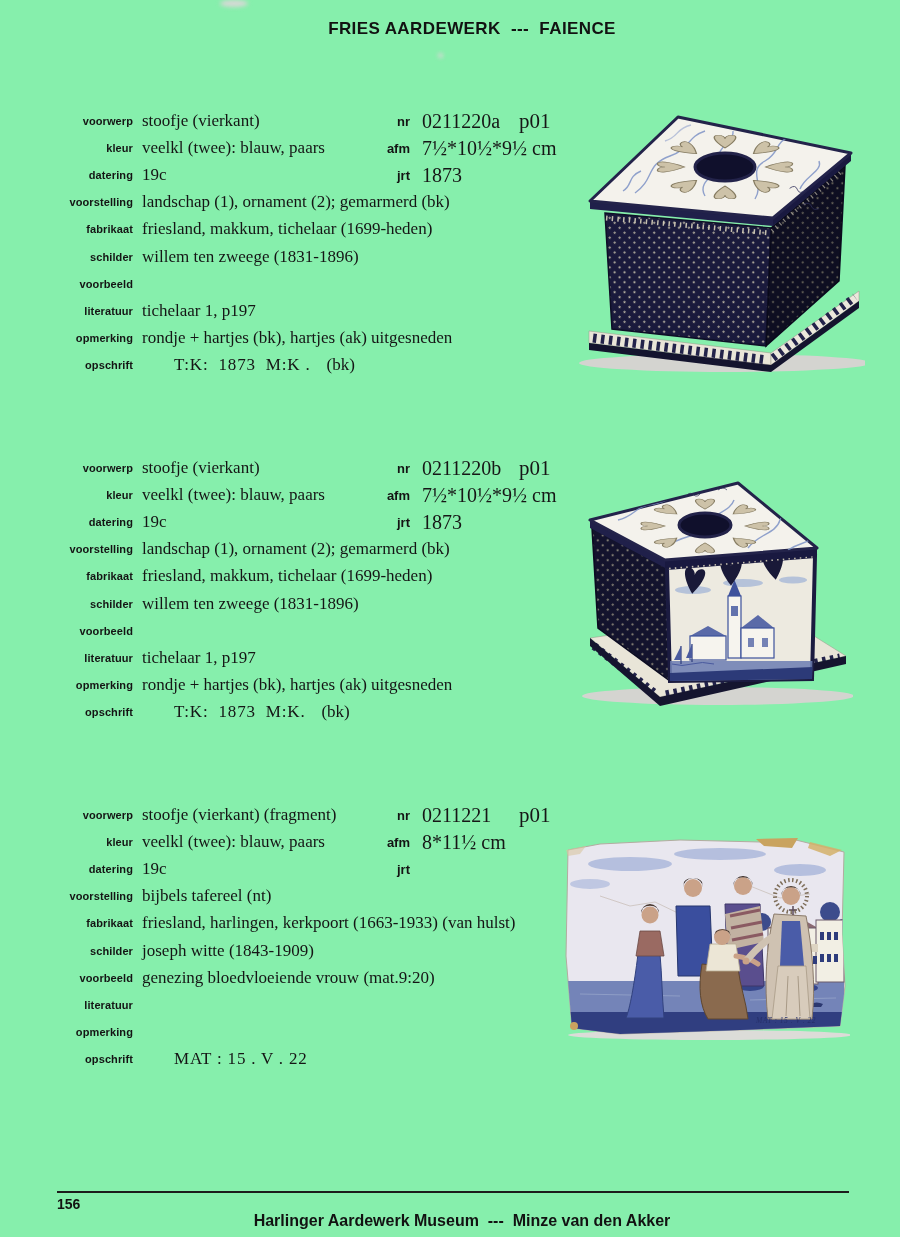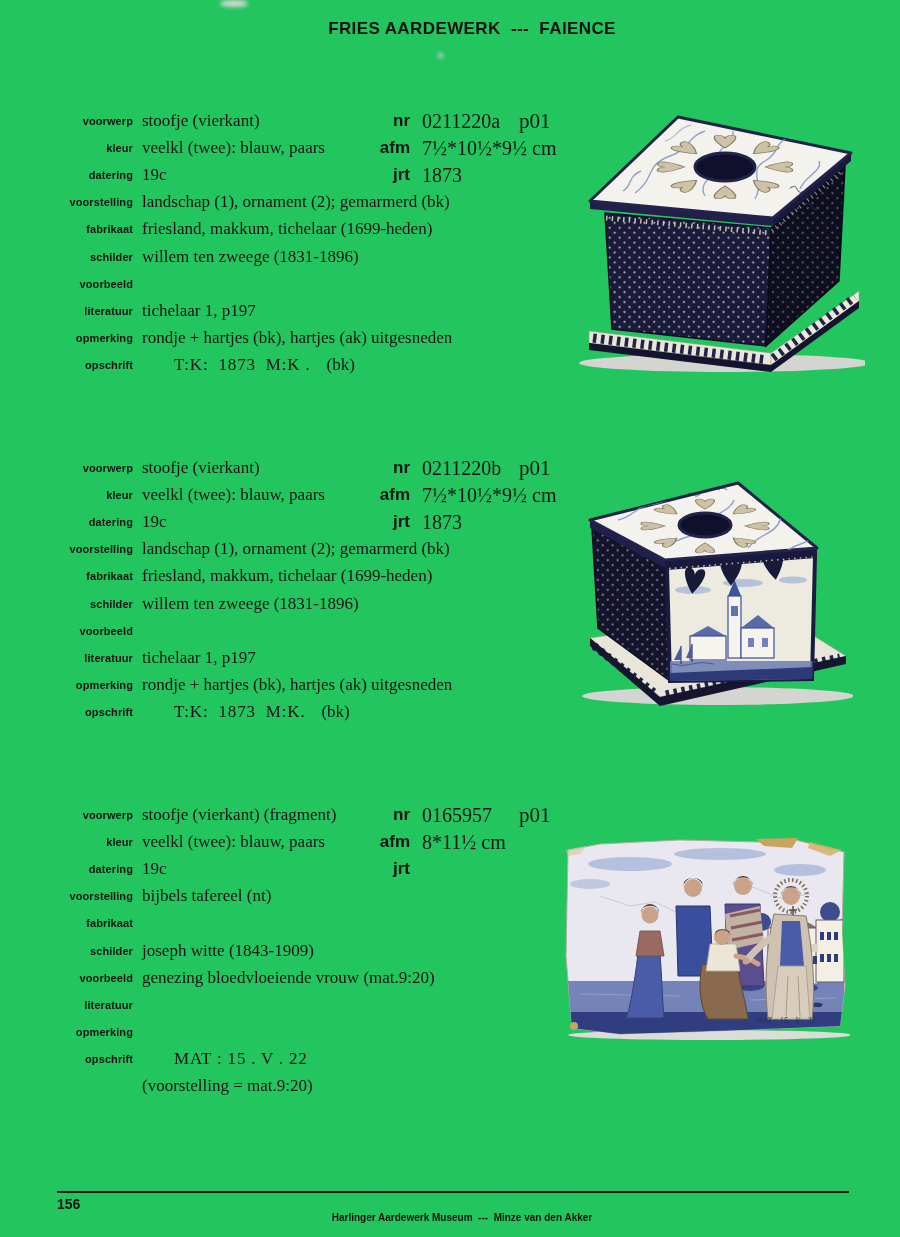--- a/index.html
+++ b/index.html
@@ -1,18 +1,18 @@
 <!DOCTYPE html>
 <html><head>
 <meta charset="utf-8">
 <style>
   html,body { margin:0; padding:0; background:#d9d9d9; }
   .page {
     position:relative; width:900px; height:1237px; margin:0 auto;
-    background:#22c55e; overflow:hidden;
+    background:#86efac; overflow:hidden;
     font-family:"Liberation Serif", serif; color:#161616;
   }
   .title {
     position:absolute; top:19px; left:44px; right:0; text-align:center;
     font-family:"Liberation Sans", sans-serif; font-weight:bold;
     font-size:17px; letter-spacing:0.4px; color:#121212; white-space:pre;
   }
   .entry { position:absolute; left:48px; width:545px; }
   .row { position:relative; height:27.2px; }
   .lbl {
@@ -22,41 +22,41 @@
     font-size:11px; color:#141414; letter-spacing:0.1px;
   }
   .val {
     position:absolute; left:94px; top:50%; transform:translateY(-50%);
     font-size:17px; white-space:pre; color:#151515;
   }
   .mlbl {
     position:absolute; left:330px; top:50%; transform:translateY(-50%);
     width:32px; text-align:right;
     font-family:"Liberation Sans", sans-serif; font-weight:bold;
-    font-size:17px; color:#141414;
+    font-size:13px; color:#141414;
   }
   .mval {
     position:absolute; left:374px; top:50%; transform:translateY(-50%);
     font-size:20px; white-space:pre;
   }
   .plate {
     position:absolute; left:471px; top:50%; transform:translateY(-50%);
     font-size:21px;
   }
   .op-italic { letter-spacing:0.8px;margin-left:32px; }
   .op-note { padding-left:16px; }
   .photo { position:absolute; margin:0; padding:0; }
   .rule { position:absolute; top:1191px; left:57px; width:792px; height:2px; background:#1c1c1c; }
   .pagenum {
     position:absolute; top:1196px; left:57px;
     font-family:"Liberation Sans", sans-serif; font-weight:bold; font-size:14px; color:#121212;
   }
   .footer {
     position:absolute; top:1212px; left:24px; right:0; text-align:center;
-    font-family:"Liberation Sans", sans-serif; font-weight:bold; font-size:10px;
+    font-family:"Liberation Sans", sans-serif; font-weight:bold; font-size:16px;
     color:#121212; white-space:pre;
   }
   .smudge { position:absolute; background:#d8d8d6; border-radius:50%; filter:blur(2px); }
 </style>
 </head>
 <body>
 
 <div class="page">
 
   <div class="title">FRIES AARDEWERK  ---  FAIENCE</div>
@@ -161,62 +161,60 @@
       <span class="lbl">opschrift</span>
       <span class="val"><span class="op-italic">T:K:  1873  M:K.</span><span class="op-note">(bk)</span></span>
     </div>
   </div>
 
   <div class="entry" style="top:801px;">
     <div class="row">
       <span class="lbl">voorwerp</span>
       <span class="val">stoofje (vierkant) (fragment)</span>
       <span class="mlbl">nr</span>
-      <span class="mval">0165957</span>
+      <span class="mval">0211221</span>
       <span class="plate">p01</span>
     </div>
     <div class="row">
       <span class="lbl">kleur</span>
       <span class="val">veelkl (twee): blauw, paars</span>
       <span class="mlbl">afm</span>
       <span class="mval">8*11½ cm</span>
     </div>
     <div class="row">
       <span class="lbl">datering</span>
       <span class="val">19c</span>
       <span class="mlbl">jrt</span>
       <span class="mval"></span>
     </div>
     <div class="row">
       <span class="lbl">voorstelling</span>
       <span class="val">bijbels tafereel (nt)</span>
     </div>
     <div class="row">
       <span class="lbl">fabrikaat</span>
+      <span class="val">friesland, harlingen, kerkpoort (1663-1933) (van hulst)</span>
     </div>
     <div class="row">
       <span class="lbl">schilder</span>
       <span class="val">joseph witte (1843-1909)</span>
     </div>
     <div class="row">
       <span class="lbl">voorbeeld</span>
       <span class="val">genezing bloedvloeiende vrouw (mat.9:20)</span>
     </div>
     <div class="row">
       <span class="lbl">literatuur</span>
     </div>
     <div class="row">
       <span class="lbl">opmerking</span>
     </div>
     <div class="row">
       <span class="lbl">opschrift</span>
       <span class="val"><span class="op-italic">MAT : 15 . V . 22</span></span>
-    </div>
-    <div class="row">
-      <span class="val">(voorstelling = mat.9:20)</span>
     </div>
   </div>
 
   <figure class="photo" style="left:575px; top:101px; width:290px; height:277px;">
     <svg width="290" height="277" viewBox="0 0 290 277" xmlns="http://www.w3.org/2000/svg">
       <defs>
         <pattern id="lat1" width="7" height="7" patternUnits="userSpaceOnUse" patternTransform="rotate(45)">
           <rect width="7" height="7" fill="#1a1a3c"></rect>
           <circle cx="2.2" cy="2.2" r="1.1" fill="#cfc8b0" opacity="0.85"></circle>
         </pattern>

